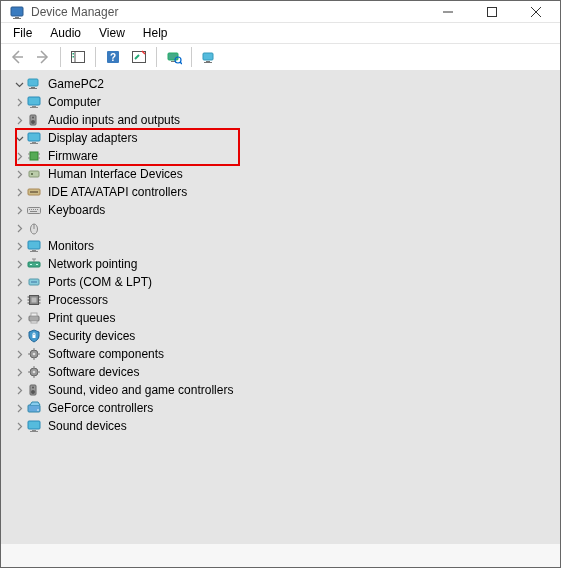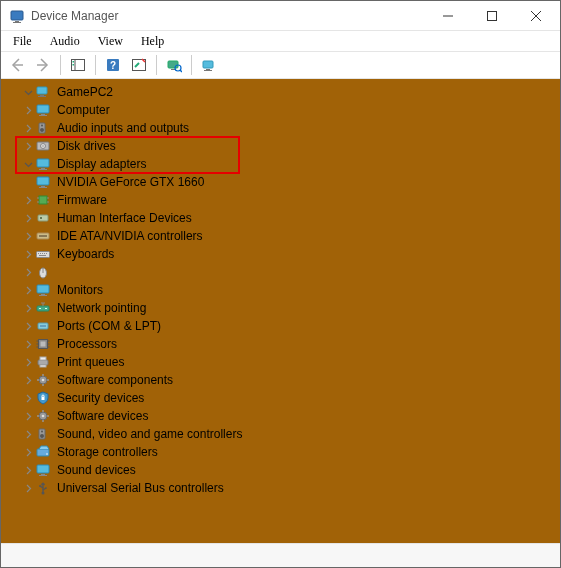--- a/index.html
+++ b/index.html
@@ -9,59 +9,59 @@
     font-size: 12px;
     background: #fff;
     color: #000;
     width: 561px;
     height: 568px;
     border: 1px solid #666;
     display: flex;
     flex-direction: column;
   }
   .titlebar {
-    height: 30px;
+    height: 22px;
     display: flex;
     align-items: center;
     padding: 0 2px 0 8px;
     border-bottom: 1px solid #e5e5e5;
   }
   .titlebar .title-icon { width: 16px; height: 16px; margin-right: 6px; }
   .titlebar .title-text { flex: 1; color: #555; }
   .winbtn { width: 44px; height: 29px; display:flex; align-items:center; justify-content:center; color:#555; }
   .winbtn svg { width:10px; height:10px; }
   .menubar {
     height: 20px;
     display: flex;
     align-items: center;
     padding: 0 4px;
     gap: 2px;
   }
-  .menubar .menu-item { padding: 1px 8px; font-family: Liberation Serif, serif; }
+  .menubar .menu-item { padding: 1px 8px; }
   .toolbar {
     height: 28px;
     border-top: 1px solid #e5e5e5;
     border-bottom: 1px solid #e5e5e5;
     display:flex; align-items:center;
     padding: 0 4px;
     gap: 2px;
   }
   .toolbtn {
     width: 24px; height: 22px;
     display:flex; align-items:center; justify-content:center;
     border: 1px solid transparent;
   }
   .toolbtn.disabled { opacity: 0.45; }
   .toolbtn svg { width:16px; height:16px; }
   .toolsep { width:1px; height:20px; background:#ccc; margin:0 3px; }
   .tree-area {
     flex: 1;
-    padding: 4px 18px;
+    padding: 4px 9px;
     overflow: auto;
-    background:#a16207;
+    background:#e5e5e5;
     position: relative;
   }
   .tree ul { list-style:none; margin:0; padding:0; }
   .tree li { white-space: nowrap; }
   .row {
     display:flex; align-items:center;
     height: 18px;
     padding-left: 2px;
   }
   .expander {
@@ -234,64 +234,32 @@
                     <circle cx="7" cy="5.5" r="1" fill="#555"></circle>
                   </svg>
                 </span>
                 <span class="node-label">Audio inputs and outputs</span>
               </div>
             </li>
             <li>
               <div class="row">
                 <span class="expander">
                   <svg viewBox="0 0 9 9">
-                    <path d="M3 1 L6.5 4.5 L3 8" fill="none" stroke="#888" stroke-width="1.2"></path>
-                  </svg>
-                </span>
-                <span class="node-icon">
-                  <svg viewBox="0 0 16 16">
-                    <rect x="2" y="4" width="12" height="8" rx="1" fill="#bbb" stroke="#777"></rect>
-                    <circle cx="8" cy="8" r="2.5" fill="#ddd" stroke="#888"></circle>
-                    <circle cx="8" cy="8" r="0.7" fill="#888"></circle>
-                  </svg>
-                </span>
-                <span class="node-label">Disk drives</span>
-              </div>
-            </li>
-            <li>
-              <div class="row">
-                <span class="expander">
-                  <svg viewBox="0 0 9 9">
                     <path d="M1 3 L4.5 6.5 L8 3" fill="none" stroke="#555" stroke-width="1.2"></path>
                   </svg>
                 </span>
                 <span class="node-icon">
                   <svg viewBox="0 0 16 16">
                     <rect x="2" y="3" width="12" height="8" rx="1" fill="#5bd" stroke="#2a8bb8"></rect>
                     <rect x="6" y="12" width="4" height="1" fill="#888"></rect>
                     <rect x="4" y="13" width="8" height="1" fill="#888"></rect>
                   </svg>
                 </span>
                 <span class="node-label">Display adapters</span>
               </div>
-              <ul class="children">
-                <li>
-                  <div class="row">
-                    <span class="expander"></span>
-                    <span class="node-icon">
-                      <svg viewBox="0 0 16 16">
-                        <rect x="2" y="3" width="12" height="8" rx="1" fill="#5bd" stroke="#2a8bb8"></rect>
-                        <rect x="6" y="12" width="4" height="1" fill="#888"></rect>
-                        <rect x="4" y="13" width="8" height="1" fill="#888"></rect>
-                      </svg>
-                    </span>
-                    <span class="node-label">NVIDIA GeForce GTX 1660</span>
-                  </div>
-                </li>
-              </ul>
             </li>
             <li>
               <div class="row">
                 <span class="expander">
                   <svg viewBox="0 0 9 9">
                     <path d="M3 1 L6.5 4.5 L3 8" fill="none" stroke="#888" stroke-width="1.2"></path>
                   </svg>
                 </span>
                 <span class="node-icon">
                   <svg viewBox="0 0 16 16">
@@ -327,21 +295,21 @@
                   <svg viewBox="0 0 9 9">
                     <path d="M3 1 L6.5 4.5 L3 8" fill="none" stroke="#888" stroke-width="1.2"></path>
                   </svg>
                 </span>
                 <span class="node-icon">
                   <svg viewBox="0 0 16 16">
                     <rect x="2" y="5" width="12" height="6" rx="1" fill="#cb8" stroke="#a85"></rect>
                     <rect x="4" y="7" width="8" height="2" fill="#875"></rect>
                   </svg>
                 </span>
-                <span class="node-label">IDE ATA/NVIDIA controllers</span>
+                <span class="node-label">IDE ATA/ATAPI controllers</span>
               </div>
             </li>
             <li>
               <div class="row">
                 <span class="expander">
                   <svg viewBox="0 0 9 9">
                     <path d="M3 1 L6.5 4.5 L3 8" fill="none" stroke="#888" stroke-width="1.2"></path>
                   </svg>
                 </span>
                 <span class="node-icon">
@@ -468,57 +436,57 @@
             </li>
             <li>
               <div class="row">
                 <span class="expander">
                   <svg viewBox="0 0 9 9">
                     <path d="M3 1 L6.5 4.5 L3 8" fill="none" stroke="#888" stroke-width="1.2"></path>
                   </svg>
                 </span>
                 <span class="node-icon">
                   <svg viewBox="0 0 16 16">
+                    <path d="M8 2 L13 4 V8 C13 11 10 13 8 14 C6 13 3 11 3 8 V4 Z" fill="#49c" stroke="#269"></path>
+                    <rect x="6.5" y="7" width="3" height="3" fill="#fff"></rect>
+                    <path d="M7 7 V6 a1 1 0 0 1 2 0 V7" fill="none" stroke="#fff"></path>
+                  </svg>
+                </span>
+                <span class="node-label">Security devices</span>
+              </div>
+            </li>
+            <li>
+              <div class="row">
+                <span class="expander">
+                  <svg viewBox="0 0 9 9">
+                    <path d="M3 1 L6.5 4.5 L3 8" fill="none" stroke="#888" stroke-width="1.2"></path>
+                  </svg>
+                </span>
+                <span class="node-icon">
+                  <svg viewBox="0 0 16 16">
                     <circle cx="8" cy="8" r="4" fill="#999" stroke="#666"></circle>
                     <circle cx="8" cy="8" r="1.3" fill="#ddd"></circle>
                     <rect x="7.3" y="2" width="1.4" height="2" fill="#999"></rect>
                     <rect x="7.3" y="12" width="1.4" height="2" fill="#999"></rect>
                     <rect x="2" y="7.3" width="2" height="1.4" fill="#999"></rect>
                     <rect x="12" y="7.3" width="2" height="1.4" fill="#999"></rect>
                   </svg>
                 </span>
                 <span class="node-label">Software components</span>
               </div>
             </li>
             <li>
               <div class="row">
                 <span class="expander">
                   <svg viewBox="0 0 9 9">
                     <path d="M3 1 L6.5 4.5 L3 8" fill="none" stroke="#888" stroke-width="1.2"></path>
                   </svg>
                 </span>
                 <span class="node-icon">
                   <svg viewBox="0 0 16 16">
-                    <path d="M8 2 L13 4 V8 C13 11 10 13 8 14 C6 13 3 11 3 8 V4 Z" fill="#49c" stroke="#269"></path>
-                    <rect x="6.5" y="7" width="3" height="3" fill="#fff"></rect>
-                    <path d="M7 7 V6 a1 1 0 0 1 2 0 V7" fill="none" stroke="#fff"></path>
-                  </svg>
-                </span>
-                <span class="node-label">Security devices</span>
-              </div>
-            </li>
-            <li>
-              <div class="row">
-                <span class="expander">
-                  <svg viewBox="0 0 9 9">
-                    <path d="M3 1 L6.5 4.5 L3 8" fill="none" stroke="#888" stroke-width="1.2"></path>
-                  </svg>
-                </span>
-                <span class="node-icon">
-                  <svg viewBox="0 0 16 16">
                     <circle cx="8" cy="8" r="4" fill="#999" stroke="#666"></circle>
                     <circle cx="8" cy="8" r="1.3" fill="#ddd"></circle>
                     <rect x="7.3" y="2" width="1.4" height="2" fill="#999"></rect>
                     <rect x="7.3" y="12" width="1.4" height="2" fill="#999"></rect>
                     <rect x="2" y="7.3" width="2" height="1.4" fill="#999"></rect>
                     <rect x="12" y="7.3" width="2" height="1.4" fill="#999"></rect>
                   </svg>
                 </span>
                 <span class="node-label">Software devices</span>
               </div>
@@ -547,59 +515,38 @@
                     <path d="M3 1 L6.5 4.5 L3 8" fill="none" stroke="#888" stroke-width="1.2"></path>
                   </svg>
                 </span>
                 <span class="node-icon">
                   <svg viewBox="0 0 16 16">
                     <rect x="2" y="5" width="12" height="7" rx="1" fill="#6ad" stroke="#38a"></rect>
                     <path d="M4 5 L6 2 H12 L14 5" fill="#8ce" stroke="#38a"></path>
                     <circle cx="12" cy="10" r="0.8" fill="#fff"></circle>
                   </svg>
                 </span>
-                <span class="node-label">Storage controllers</span>
+                <span class="node-label">GeForce controllers</span>
               </div>
             </li>
             <li>
               <div class="row">
                 <span class="expander">
                   <svg viewBox="0 0 9 9">
                     <path d="M3 1 L6.5 4.5 L3 8" fill="none" stroke="#888" stroke-width="1.2"></path>
                   </svg>
                 </span>
                 <span class="node-icon">
                   <svg viewBox="0 0 16 16">
                     <rect x="2" y="3" width="12" height="8" rx="1" fill="#5bd" stroke="#2a8bb8"></rect>
                     <rect x="6" y="12" width="4" height="1" fill="#888"></rect>
                     <rect x="4" y="13" width="8" height="1" fill="#888"></rect>
                   </svg>
                 </span>
                 <span class="node-label">Sound devices</span>
-              </div>
-            </li>
-            <li>
-              <div class="row">
-                <span class="expander">
-                  <svg viewBox="0 0 9 9">
-                    <path d="M3 1 L6.5 4.5 L3 8" fill="none" stroke="#888" stroke-width="1.2"></path>
-                  </svg>
-                </span>
-                <span class="node-icon">
-                  <svg viewBox="0 0 16 16">
-                    <circle cx="8" cy="13" r="1.5" fill="#555"></circle>
-                    <line x1="8" y1="13" x2="8" y2="3" stroke="#555" stroke-width="1.3"></line>
-                    <path d="M8 3 L6.5 5 M8 3 L9.5 5" stroke="#555" stroke-width="1.3" fill="none"></path>
-                    <line x1="8" y1="8" x2="5" y2="6" stroke="#555" stroke-width="1.3"></line>
-                    <circle cx="5" cy="6" r="1" fill="#555"></circle>
-                    <line x1="8" y1="10" x2="11" y2="8" stroke="#555" stroke-width="1.3"></line>
-                    <rect x="10.3" y="7.3" width="1.4" height="1.4" fill="#555"></rect>
-                  </svg>
-                </span>
-                <span class="node-label">Universal Serial Bus controllers</span>
               </div>
             </li>
           </ul>
         </li>
       </ul>
     </div>
 </div>
 
 <div class="statusbar"></div>
 

